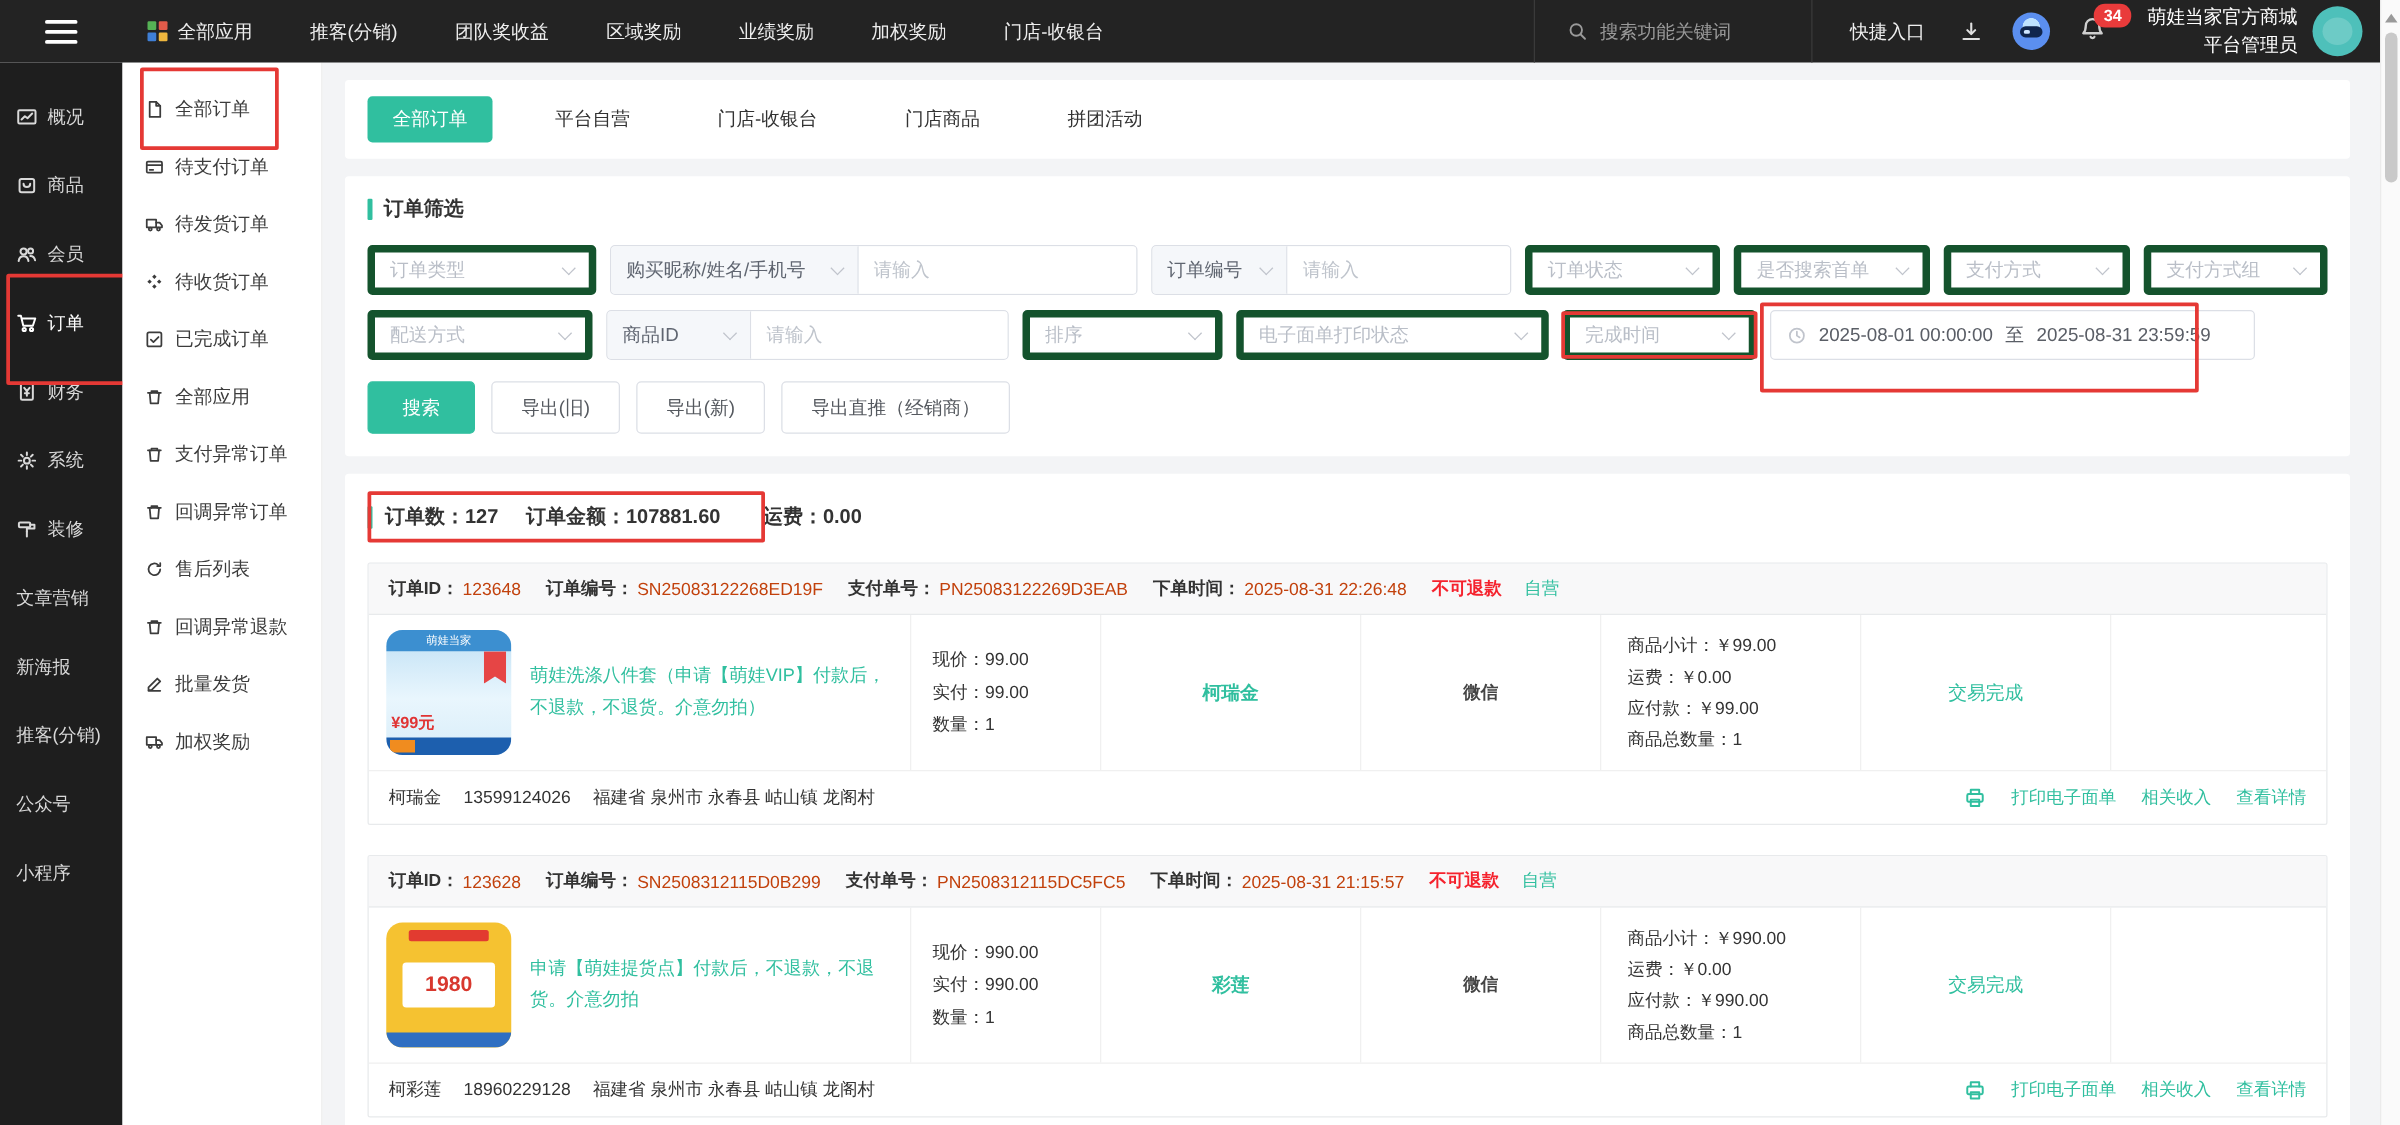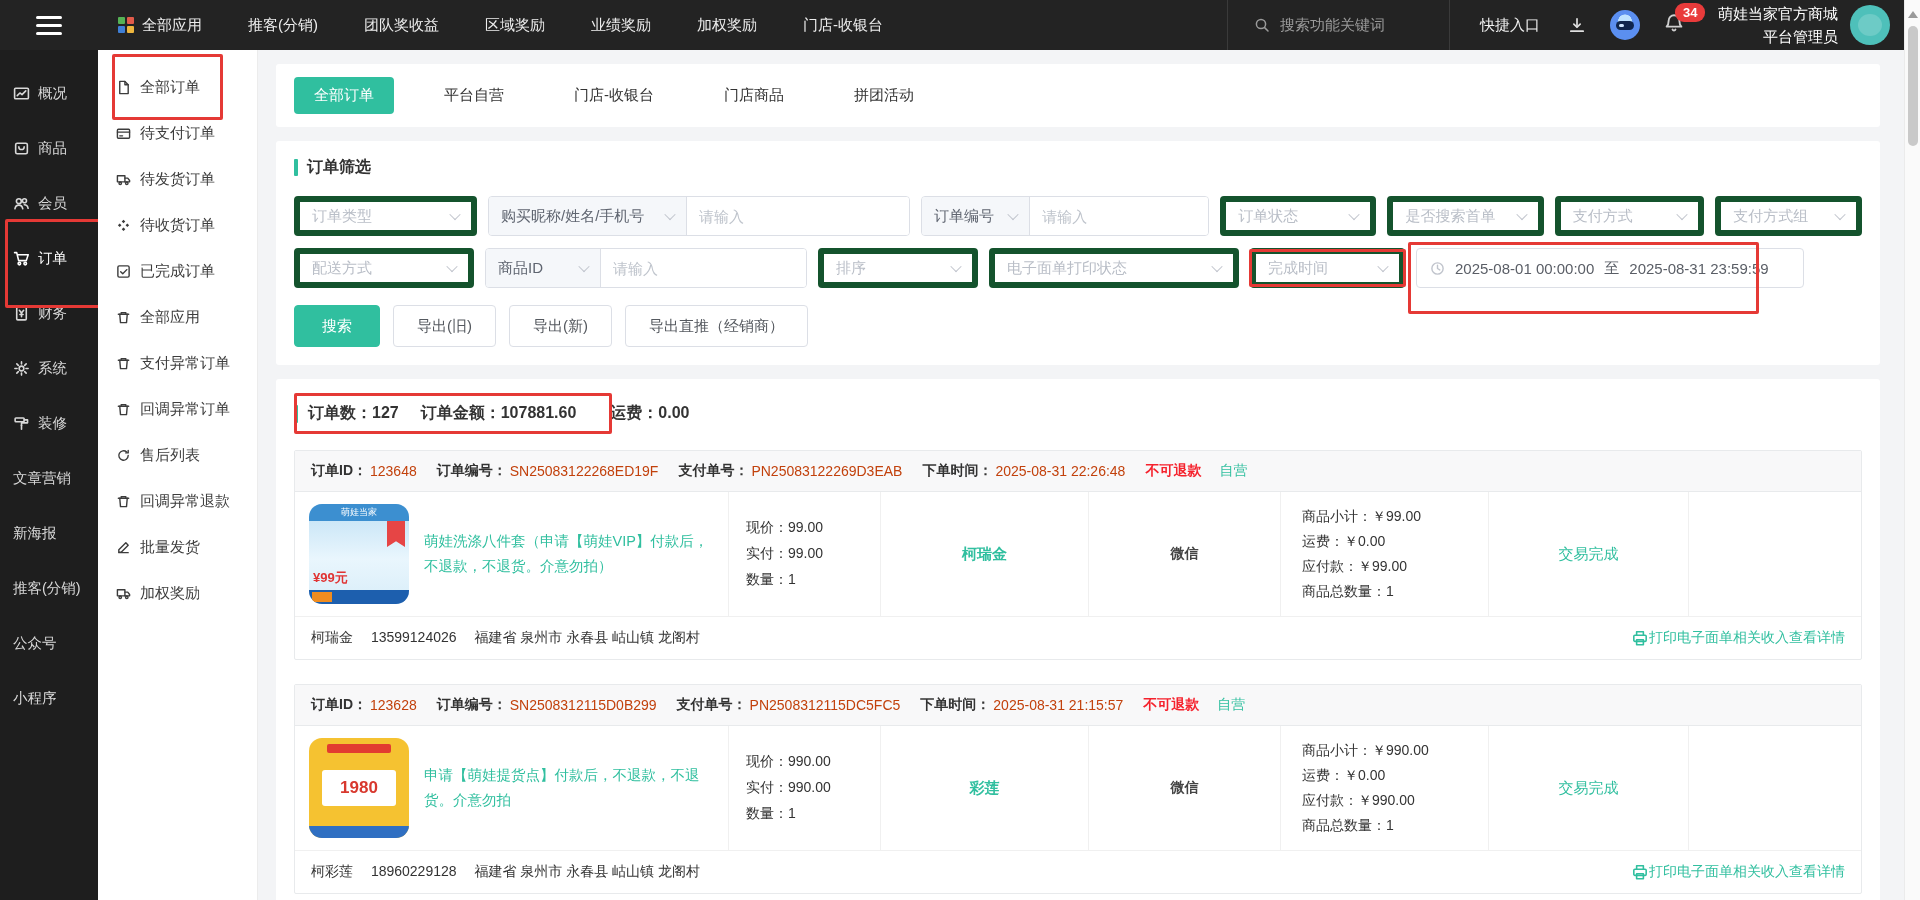--- a/index.html
+++ b/index.html
@@ -100,21 +100,21 @@
   .pname{color:var(--accent);font-size:14.5px;line-height:1.75;}
   .c-price{flex:0 0 152px;flex-direction:column;align-items:flex-start;justify-content:center;gap:8px;padding-left:17px;}
   .c-buyer{flex:0 0 208px;color:var(--accent);font-weight:600;font-size:15px;}
   .c-buyer a{color:var(--accent);}
   .c-pay{flex:0 0 192px;font-weight:600;color:#444;}
   .c-sum{flex:0 0 208px;flex-direction:column;align-items:flex-start;justify-content:center;gap:7px;padding-left:21px;}
   .c-status{flex:0 0 200px;color:var(--accent);font-size:15px;}
   .c-action{flex:1 1 auto;}
   .ofoot{border-top:1px solid #f0f0f0;padding:12px 16px;display:flex;align-items:center;justify-content:space-between;font-size:14px;}
   .addr span{margin-right:14px;color:#333;}
-  .links{display:flex;align-items:center;gap:0;}
+  .links{display:flex;align-items:center;gap:20px;}
   .links a{color:var(--accent);}
   .links .ico svg{width:18px;height:18px;stroke:var(--accent);stroke-width:1.4;}
   
   .scrollbar{position:absolute;top:0;right:0;bottom:0;width:16px;background:#fafafa;border-left:1px solid #ebebeb;z-index:40;}
   .scrollbar .arr{width:0;height:0;border:5px solid transparent;border-bottom:7px solid #9a9a9a;margin:6px auto 8px;}
   .scrollbar .thumb{width:10px;height:120px;margin:0 auto;background:#c9c9c9;border-radius:5px;cursor:grab;}
 </style>
 </head>
 <body>
 

